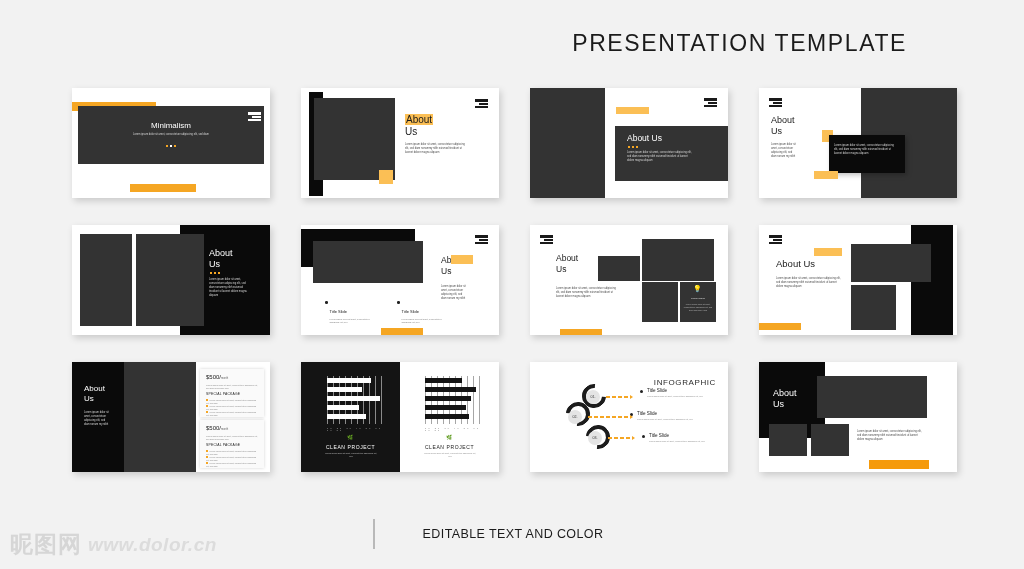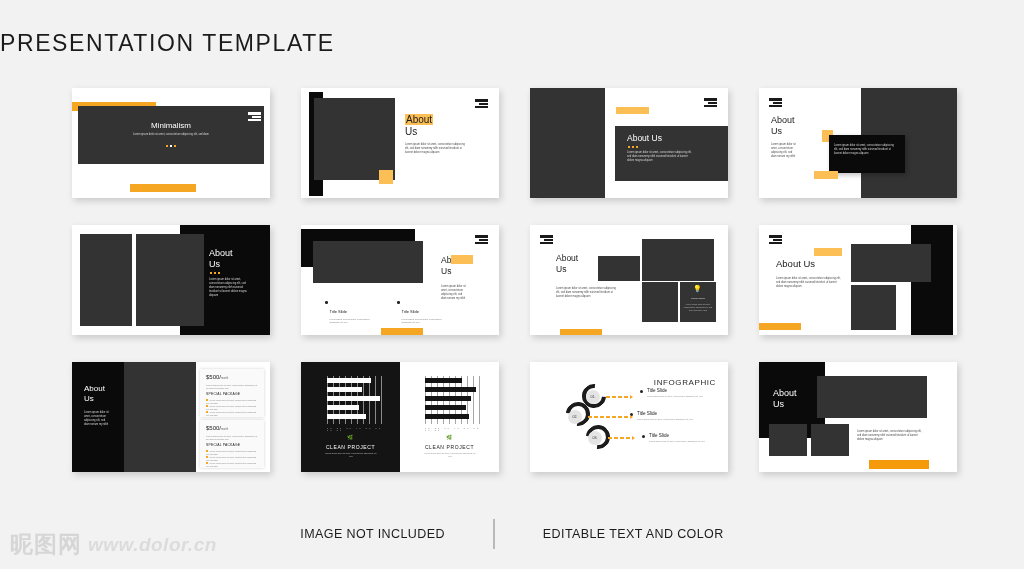--- a/index.html
+++ b/index.html
@@ -7,21 +7,21 @@
     width: 1024px; height: 569px;
     background: #f2f2f2;
     font-family: "Liberation Sans", sans-serif;
     overflow: hidden;
   }
   #stage { position: relative; width: 1024px; height: 569px; background: #f2f2f2; }
 
   
   .page-title {
     position: absolute; top: 30px; left: 0; width: 907px;
-    text-align: left;
+    text-align: right;
     font-size: 23px; letter-spacing: 1.6px;
     color: #1b1b1b; font-weight: 400;
   }
 
   
   .grid { position: absolute; top: 88px; left: 0; width: 1024px; }
   .slide {
     position: absolute;
     background: #ffffff;
     box-shadow: 2px 3px 7px rgba(0,0,0,0.17);
@@ -425,21 +425,20 @@
       <div class="blk dark" style="left:58px;top:14px;width:110px;height:42px;"></div>
       <div class="blk dark" style="left:10px;top:62px;width:38px;height:32px;"></div>
       <div class="blk dark" style="left:52px;top:62px;width:38px;height:32px;"></div>
       <div class="body-txt bt-k tiny" style="left:98px;top:68px;width:68px;">Lorem ipsum dolor sit amet, consectetuer adipiscing elit, sed diam nonummy nibh euismod tincidunt ut laoreet dolore magna aliquam</div>
       <div class="blk orange-d" style="left:110px;top:98px;width:60px;height:9px;"></div>
     </div>
 
   </div>
 
   <div class="footer">
-    <div class="foot-item">IMAGE NOT INCLUDED</div>
     <div class="foot-sep"></div>
     <div class="foot-sep"></div>
     <div class="foot-item">EDITABLE TEXT AND COLOR</div>
   </div>
 
   <div class="wm">
     <span class="wm-cn">昵图网</span>
     <span class="wm-url">www.dolor.cn</span>
   </div>
 

